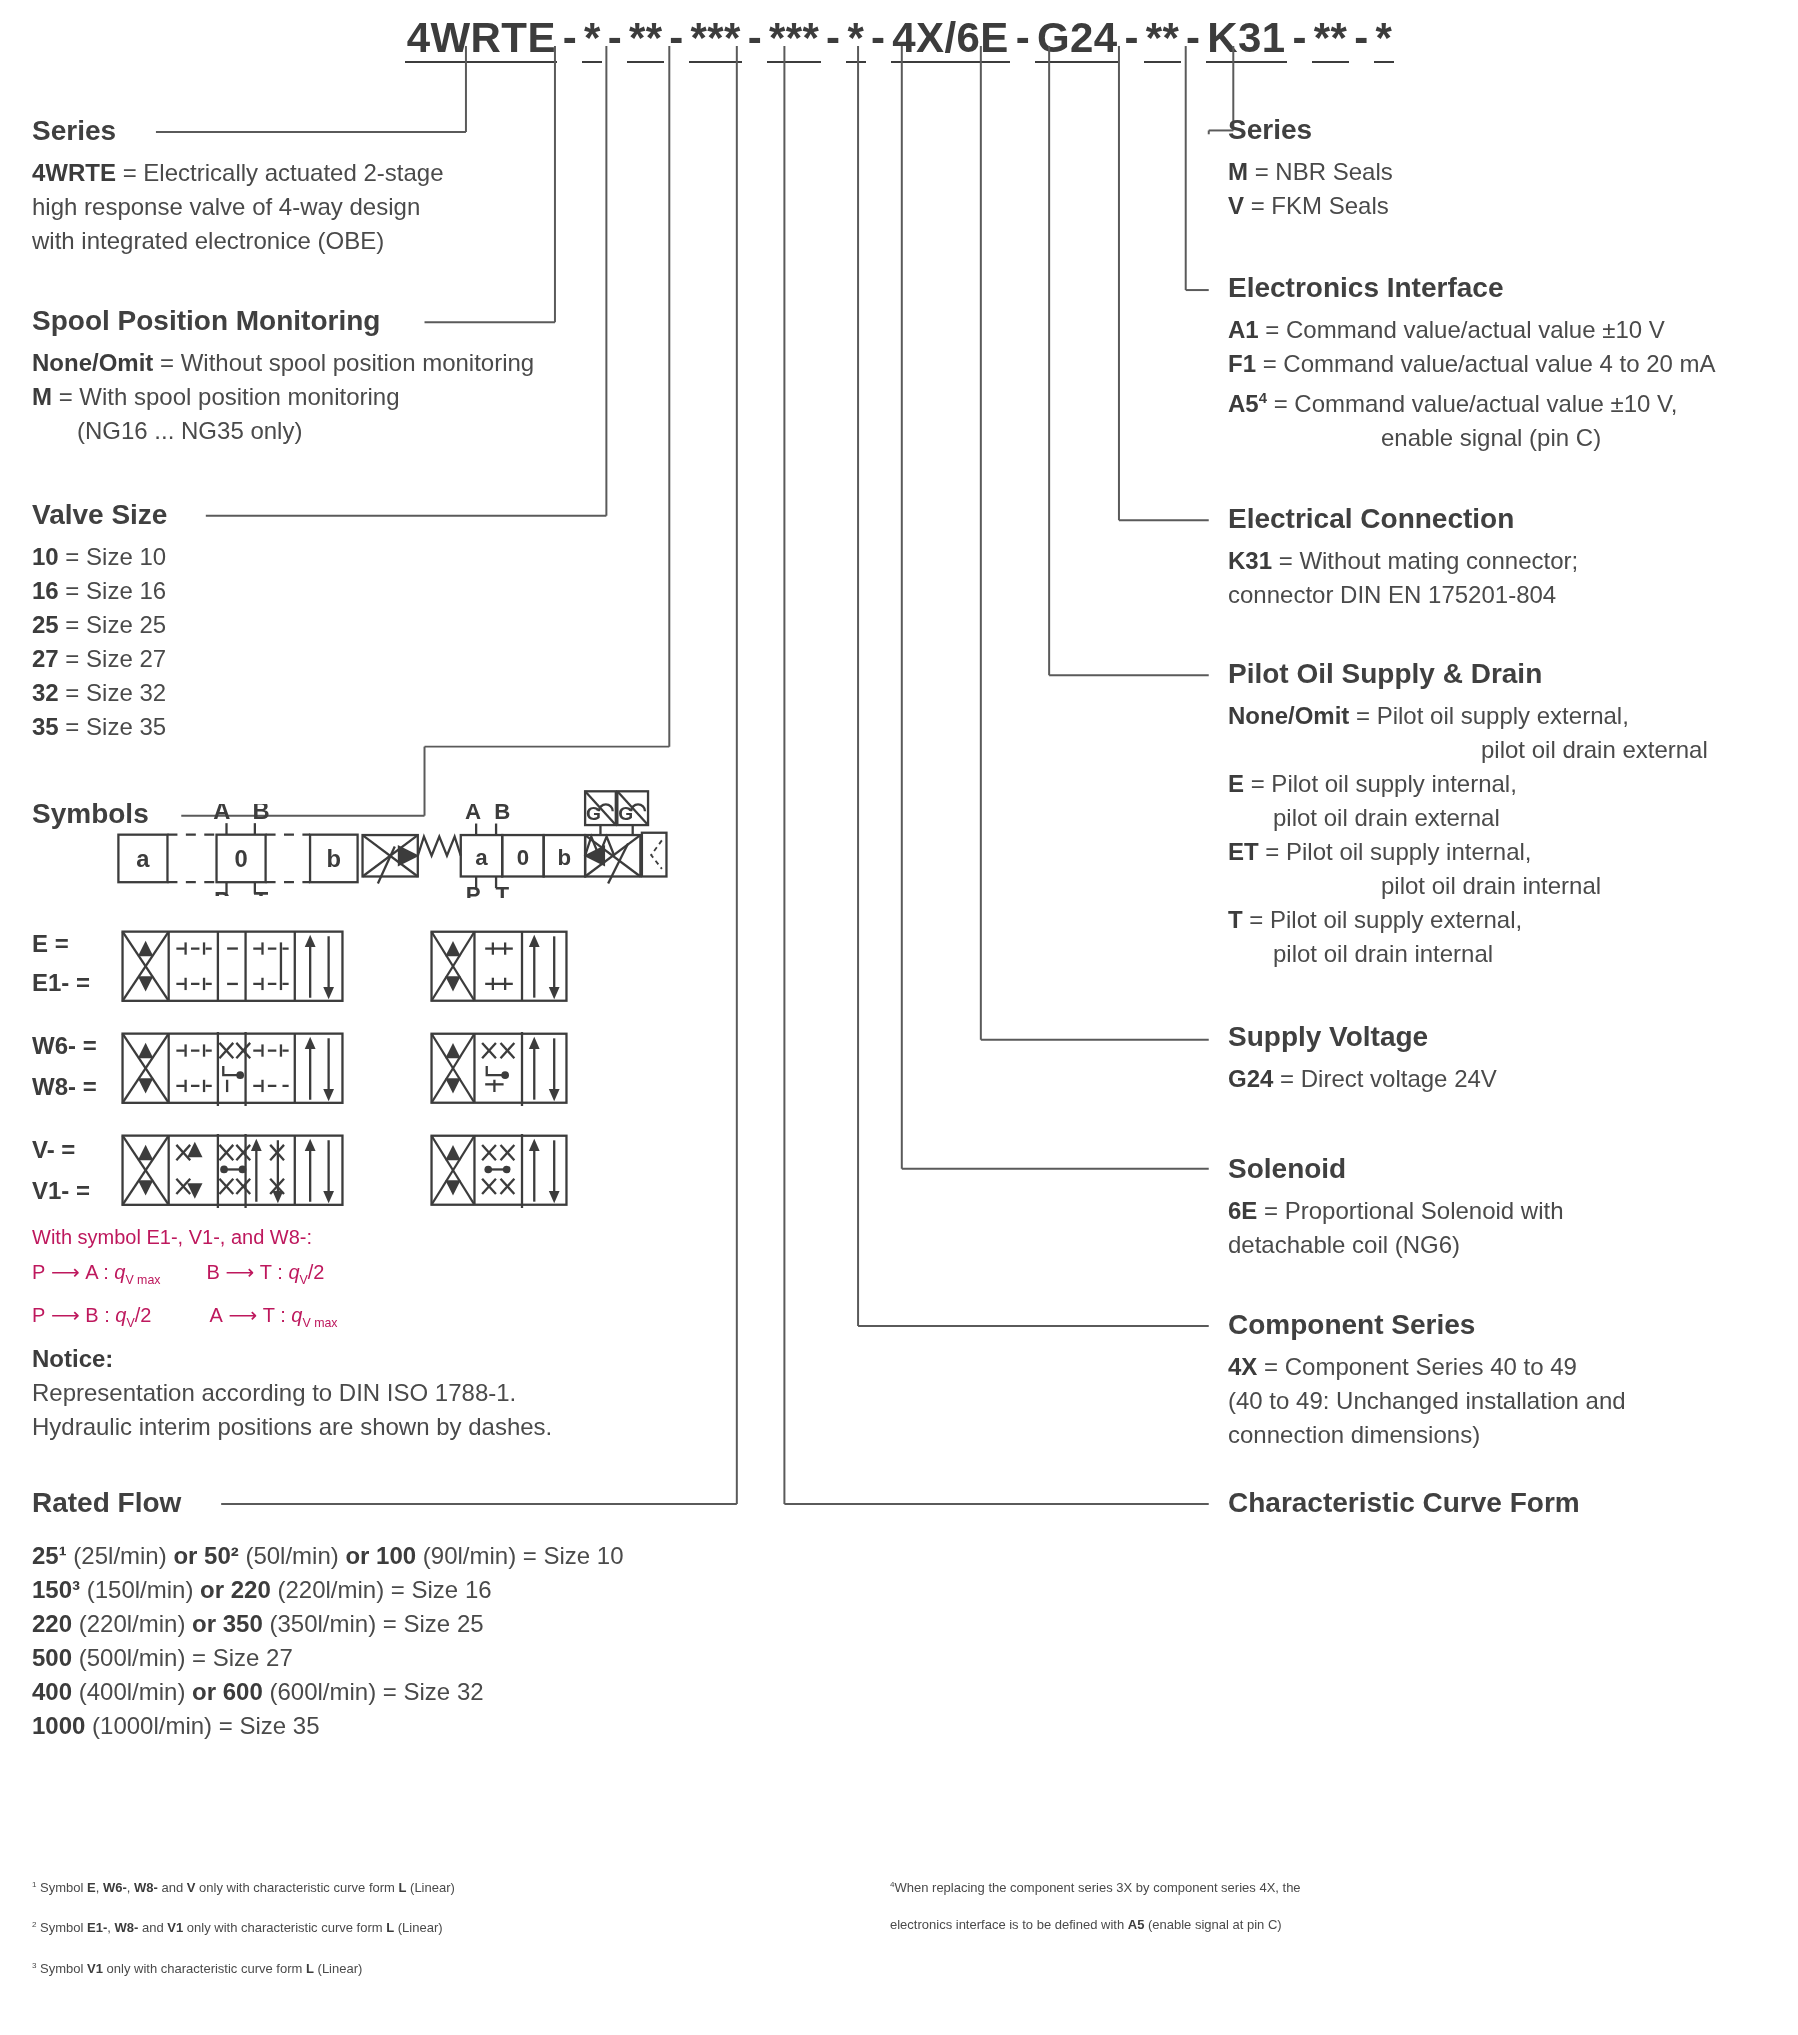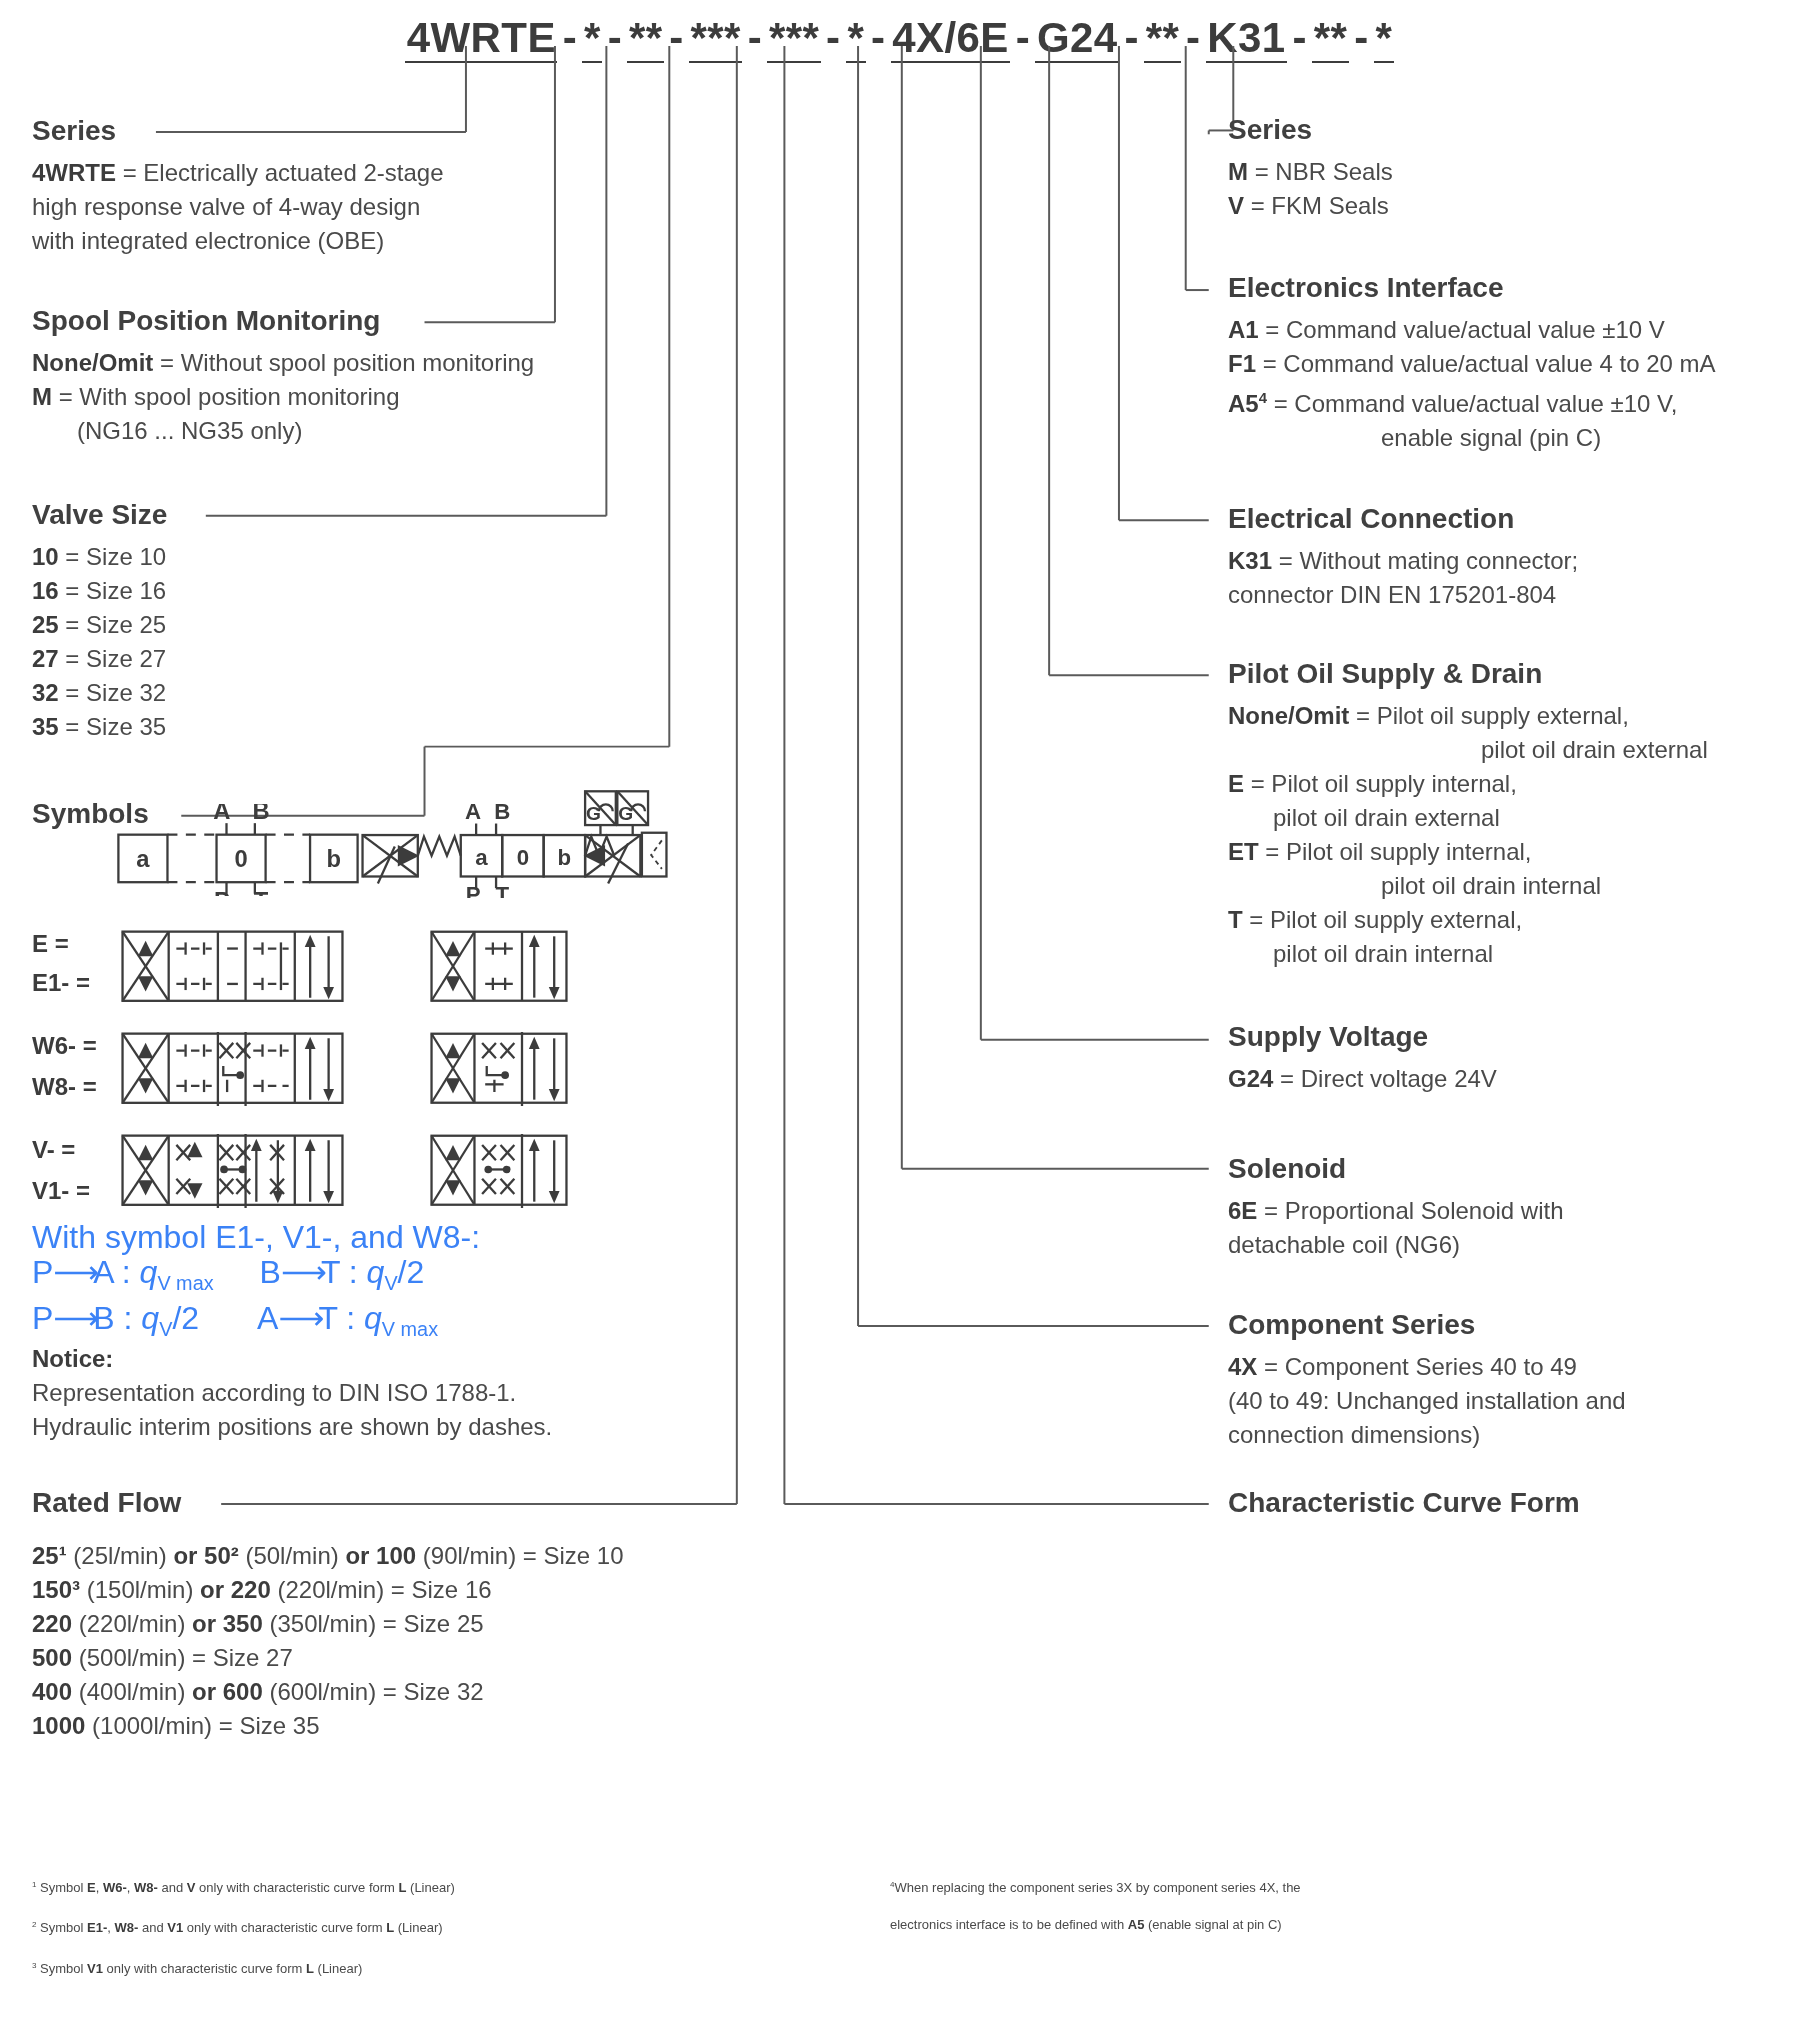--- a/index.html
+++ b/index.html
@@ -33,21 +33,21 @@
   sup { font-size: 0.62em; vertical-align: super; }
 
   
   .lines { position: absolute; left: 0; top: 0; pointer-events: none; }
 
   
   .sym-label { position: absolute; font-size: 24px; font-weight: bold; white-space: nowrap; }
   .sym-svg { position: absolute; }
 
   
-  .flow { position: absolute; font-size: 32px; line-height: 35px; color: #3b82f6; white-space: nowrap; }
+  .flow { position: absolute; font-size: 20px; line-height: 35px; color: #be185d; white-space: nowrap; }
   .flow .ar { display: inline-block; width: 40px; text-align: center; }
   .qv { font-style: italic; }
   .qv sub { font-size: 0.62em; font-style: normal; vertical-align: sub; }
 
   
   .fn { position: absolute; font-size: 13px; line-height: 37px; color: #4a4a4a; }
   .fn b { color: #3c3c3c; }
 </style>
 </head>
 <body>

